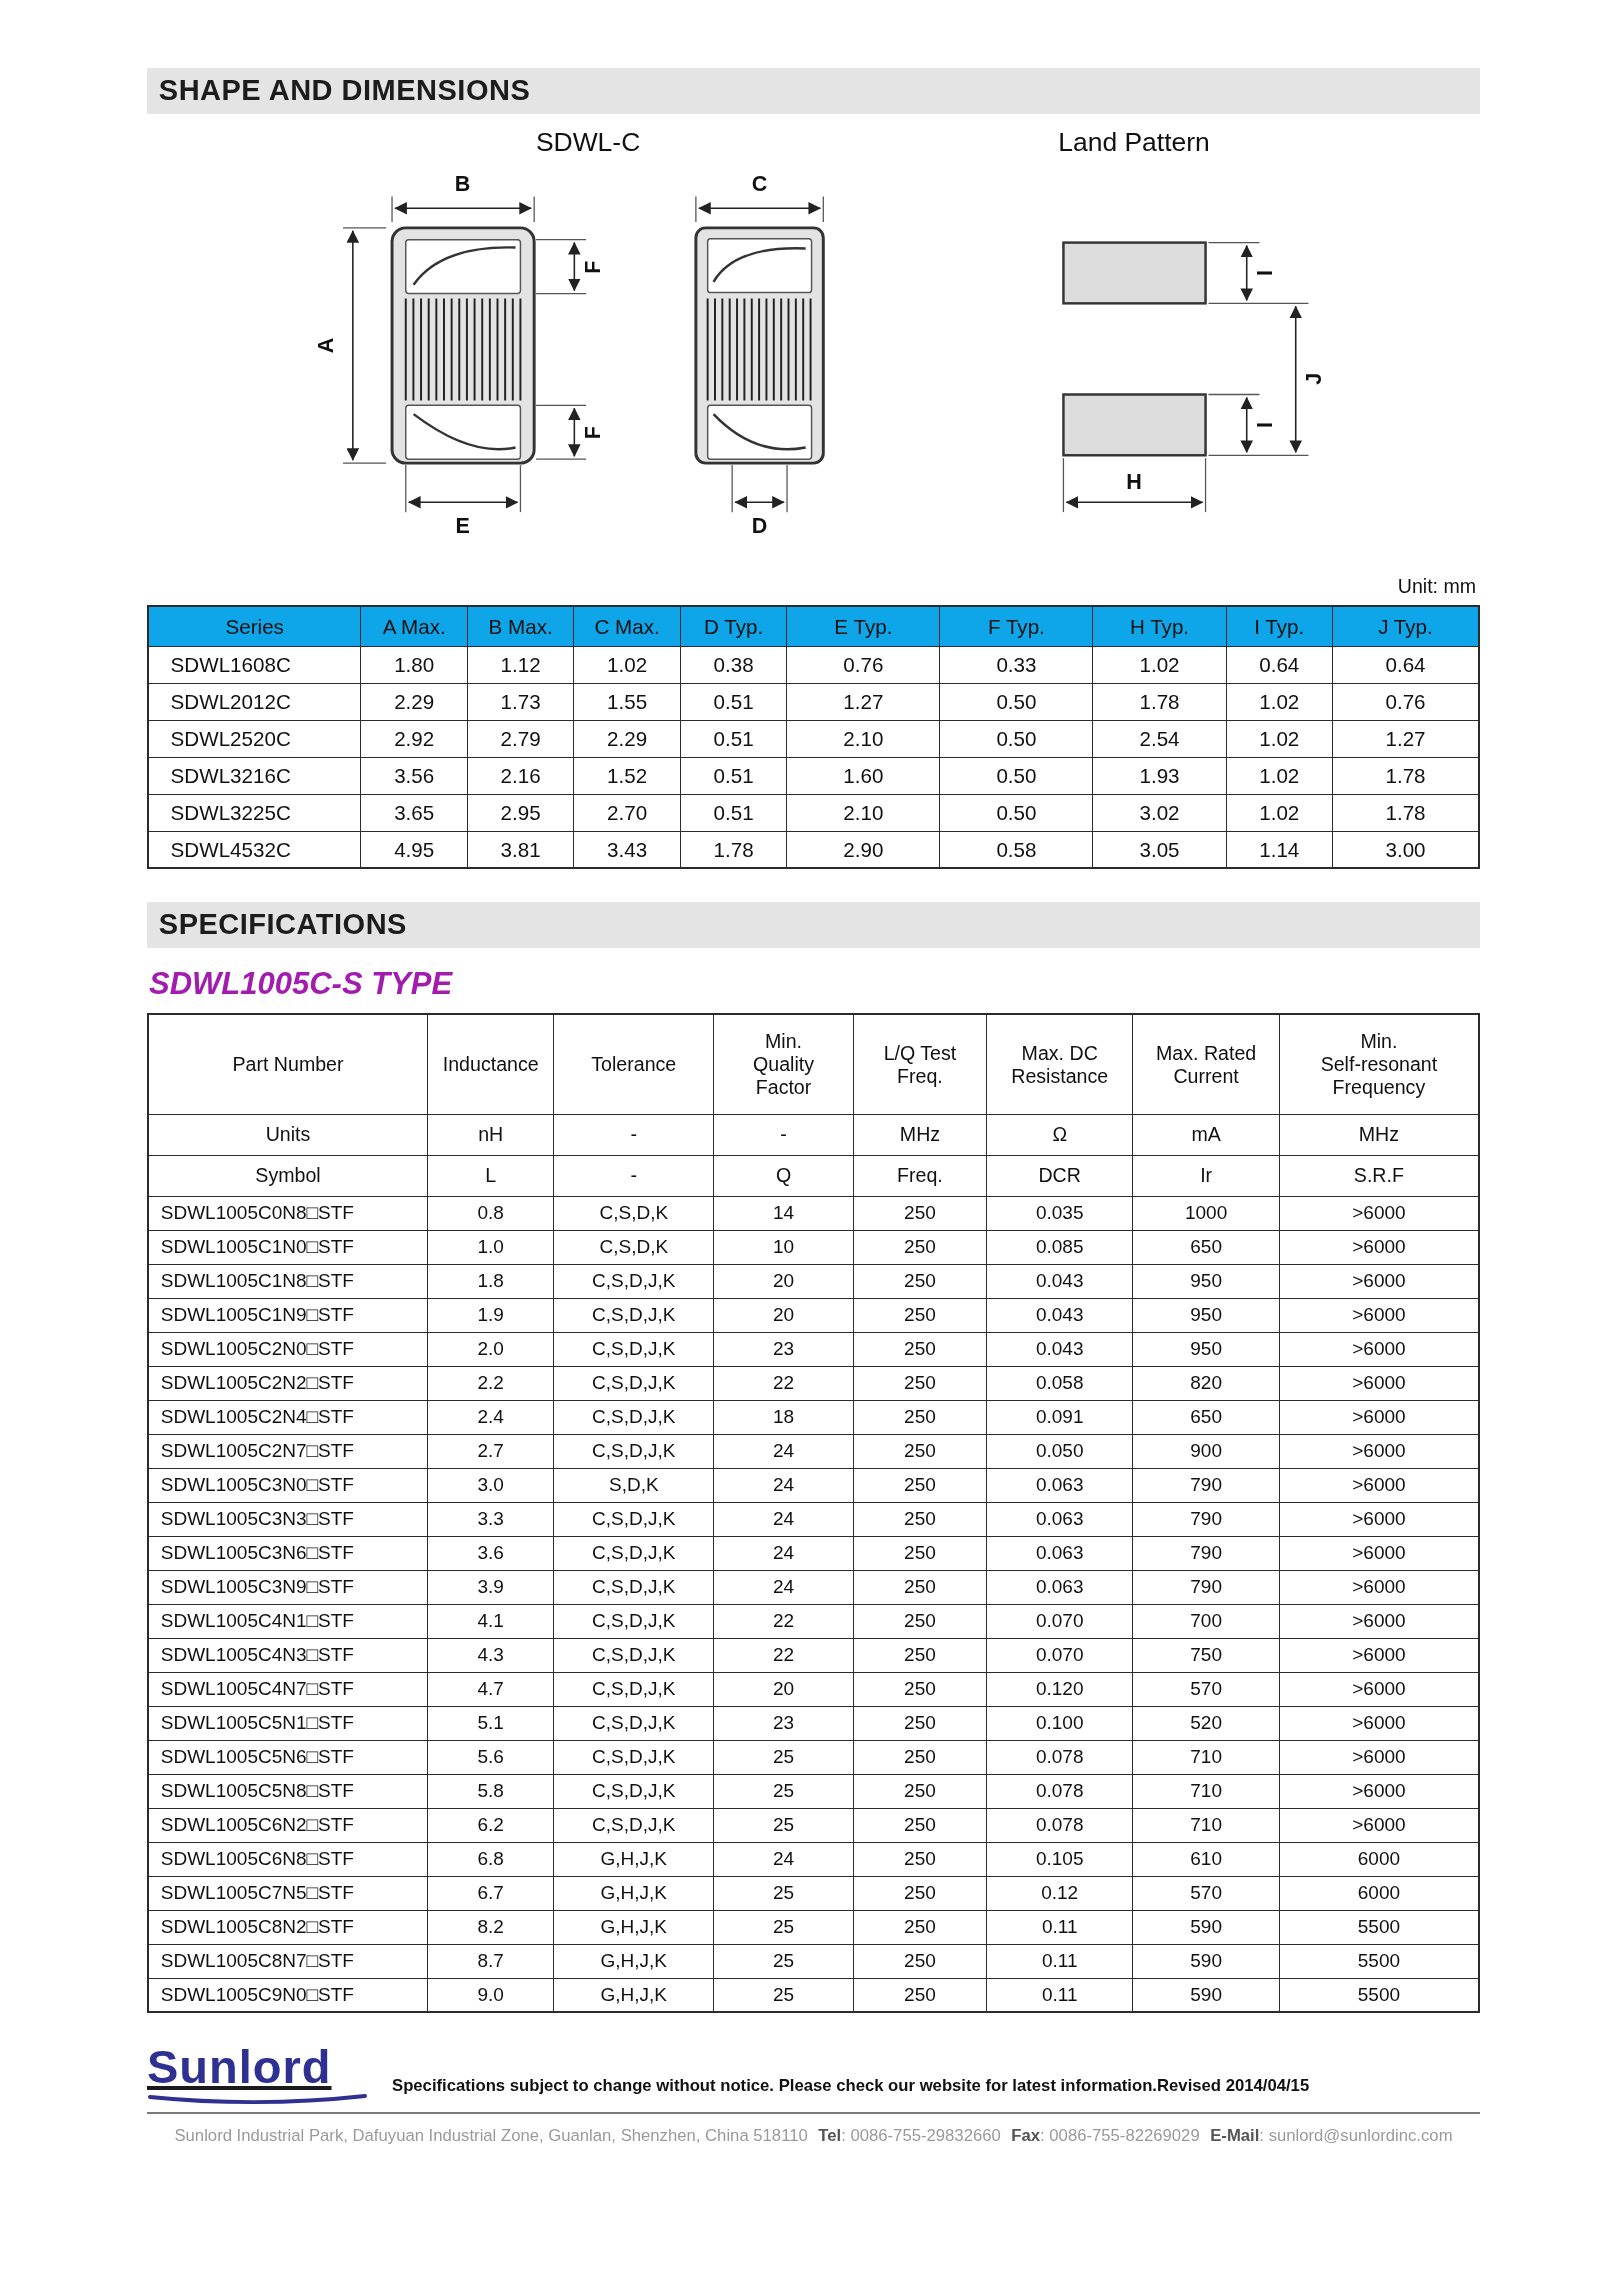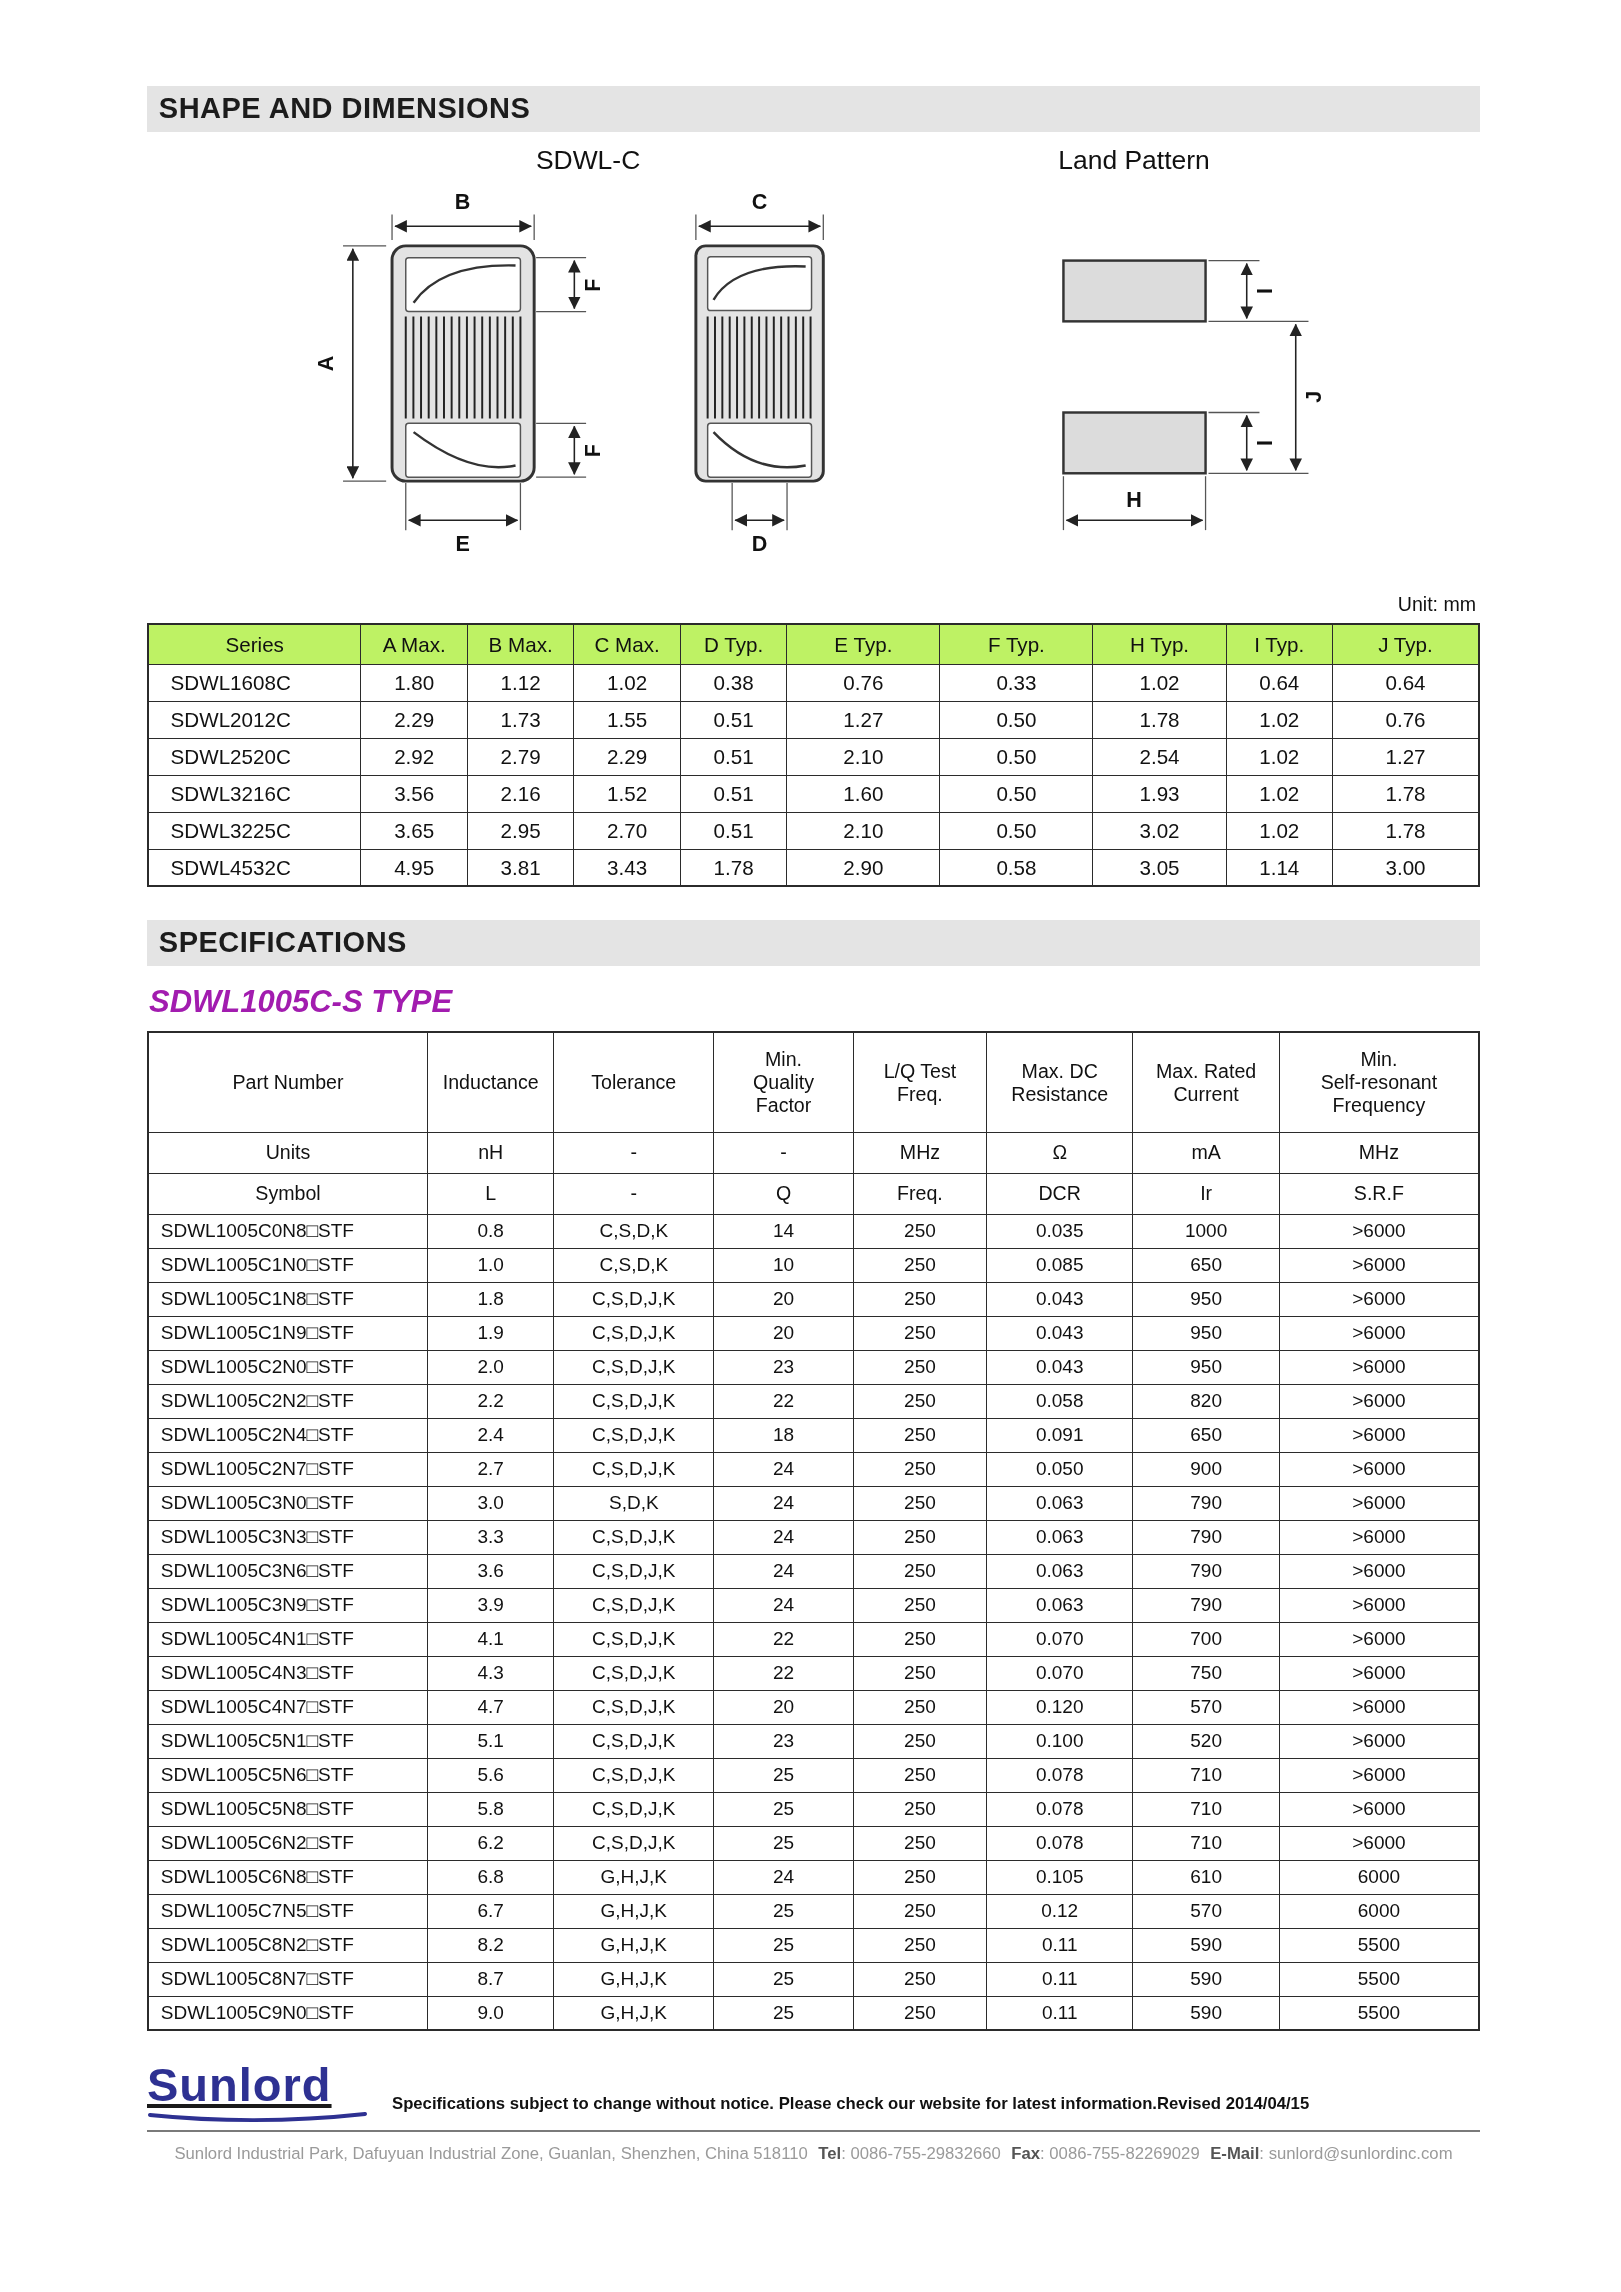--- a/index.html
+++ b/index.html
@@ -1,21 +1,21 @@
 <!DOCTYPE html>
 <html><head>
 <meta charset="utf-8">
 <style>
   * { margin:0; padding:0; box-sizing:border-box; }
   html,body { background:#ffffff; }
   body {
     width:1621px; height:2293px; overflow:hidden; position:relative;
     font-family:"Liberation Sans", sans-serif; color:#1a1a1a;
   }
-  .content { width:1333px; margin-left:147px; padding-top:86px; }
+  .content { width:1333px; margin-left:147px; padding-top:68px; }
 
   .section-bar {
     background:#e4e4e4; color:#1c1c1c;
     font-size:29px; font-weight:bold; letter-spacing:0.5px;
     padding:6.9px 11.8px; line-height:1.1;
   }
   .drawings-wrap { margin-top:5.9px; }
   svg text { font-family:"Liberation Sans", sans-serif; fill:#111; }
   .dtitle { font-size:27px; }
   .dlabel { font-size:22px; font-weight:bold; }
@@ -26,21 +26,21 @@
   .unit-note { text-align:right; font-size:19.6px; margin:0 3.9px 7.8px 0; color:#111; }
 
   .data-table {
     border-collapse:collapse; width:100%; table-layout:fixed;
     border:2px solid #2b2b2b;
   }
   .data-table th, .data-table td {
     border:1px solid #2b2b2b; text-align:center; overflow:hidden;
     color:#111;
   }
-  .dims-table th { background:#bef264; font-weight:normal; font-size:20.6px; height:40px; }
+  .dims-table th { background:#0ea5e9; font-weight:normal; font-size:20.6px; height:40px; }
   .dims-table td { font-size:20.6px; height:37px; }
   .dims-table tbody td:first-child { text-align:left; padding-left:21.6px; }
 
   .spec-section { margin-top:33px; }
   .spec-subtitle { font-size:31px; font-weight:bold; margin:17.6px 0 11.8px 2px; color:#a21caf;font-style:italic; }
 
   .spec-table th { font-weight:normal; font-size:19.6px; white-space:pre-line; vertical-align:middle; }
   .spec-table .main-head th { height:100px; padding:3.9px 2px; }
   .spec-table .sub-row td { height:41px; font-size:19.6px; font-weight:normal; }
   .spec-table tbody td { height:34px; font-size:19px; }

